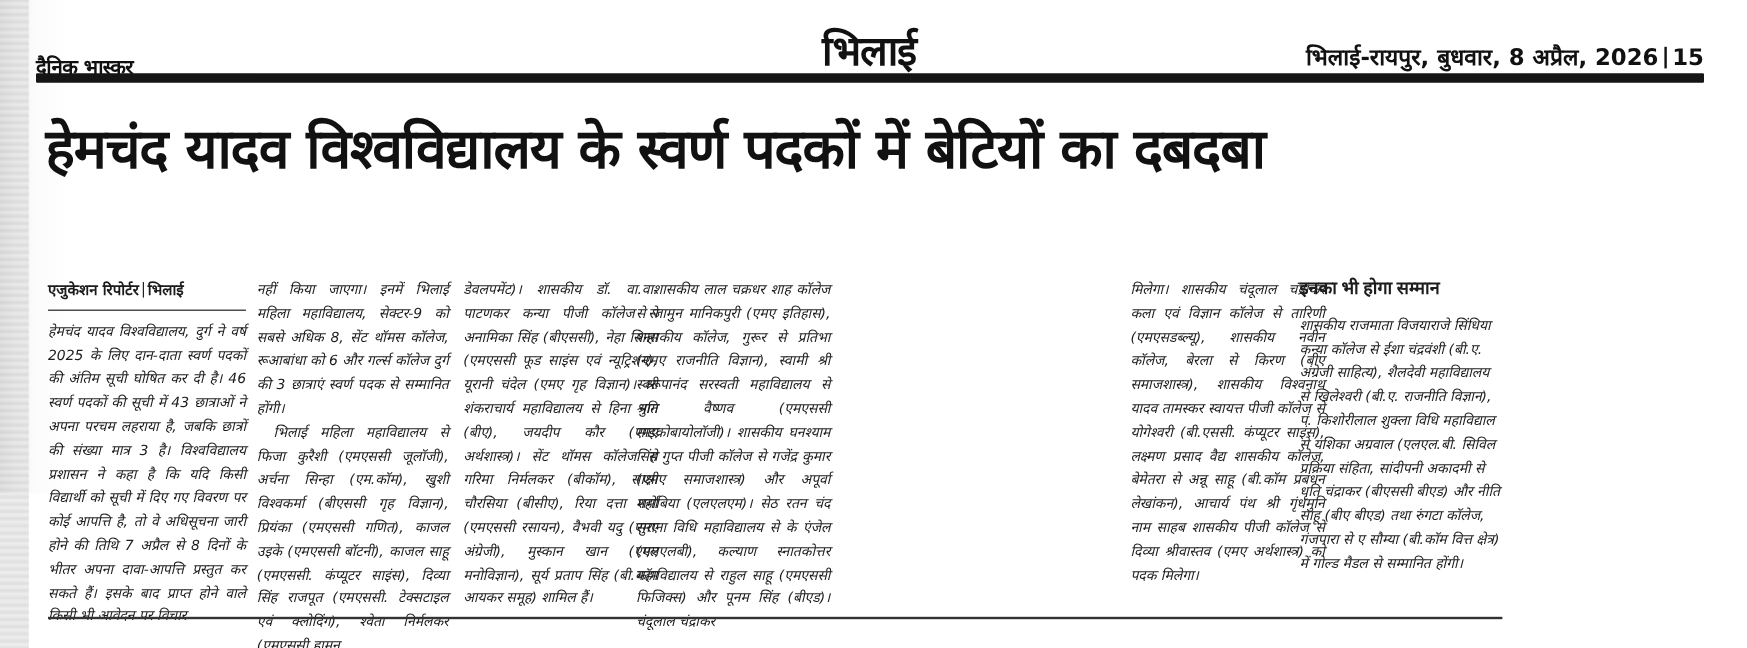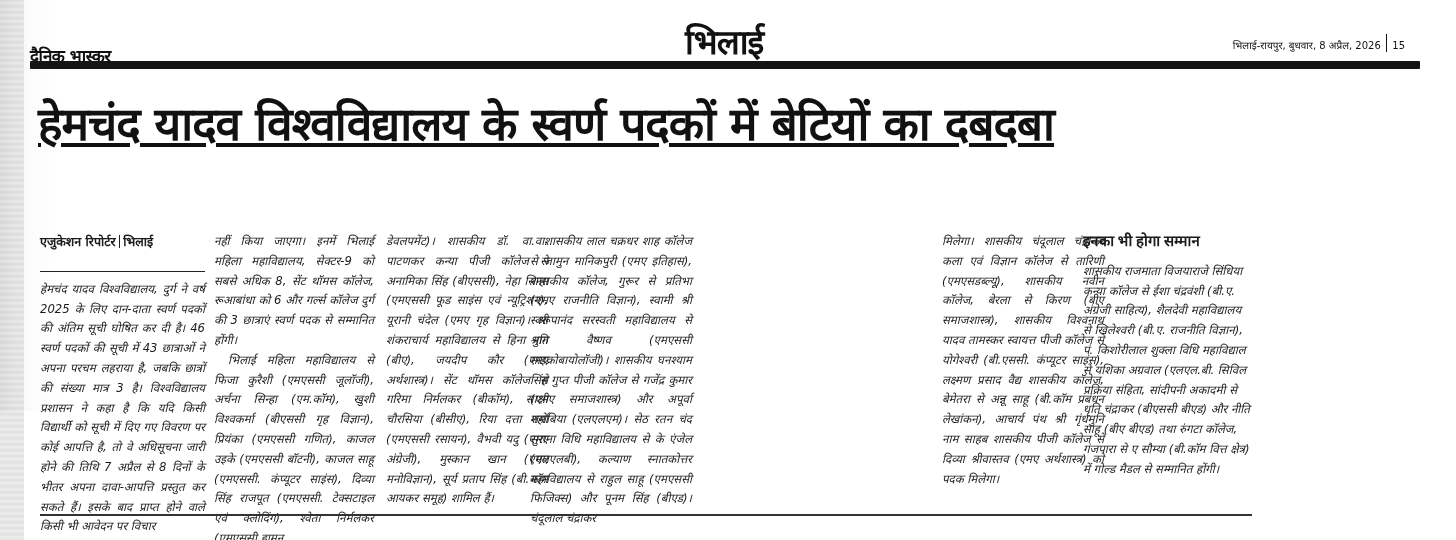--- a/index.html
+++ b/index.html
@@ -23,46 +23,46 @@
     .masthead { position: absolute; left: 30px; top: 0; width: 1390px; height: 70px; }
     .brand {
       position: absolute; left: 0; top: 44px;
       font-weight: bold; font-size: 17px; letter-spacing: -0.5px; color: #111;
     }
     .city {
       position: absolute; left: 655px; top: 18px;
       font-weight: bold; font-size: 34px; color: #111; letter-spacing: -1px;
     }
     .dateline {
-      position: absolute; right: 15px; top: 34px;
-      font-size: 10px; color: #111; white-space: nowrap; font-weight: normal;
+      position: absolute; right: 0; top: 34px;
+      font-size: 19px; color: #111; white-space: nowrap; font-weight: bold;
     }
     .dateline .sep { display: inline-block; width: 1.5px; height: 18px; background: #111; margin: 0 5px -3px 5px; }
     .rule-thick {
       position: absolute; left: 30px; top: 61px; width: 1390px; height: 8px;
       background: #151515; border-radius: 1px;
     }
     
     .headline {
       position: absolute; left: 38px; top: 92px; width: 1240px;
       font-weight: bold; font-size: 46px; line-height: 64px;
-      color: #111; letter-spacing: -1px; text-decoration: underline;
+      color: #111; letter-spacing: -1px;
     }
     .headline div { white-space: nowrap; }
     
     .col {
       position: absolute; top: 232px;
       font-size: 11.6px; line-height: 19.8px; color: #1c1c1c;
       text-align: justify;
     }
     .col p { margin: 0; font-style: italic; }
     .col .indent { text-indent: 14px; }
     .byline {
       font-weight: bold; font-size: 12.5px; text-align: left;
-      padding-bottom: 19px; border-bottom: 1.5px solid #222; margin-bottom: 8px;
+      padding-bottom: 6px; border-bottom: 1.5px solid #222; margin-bottom: 8px;
       white-space: nowrap;
     }
     .byline .bar { display:inline-block; width:1.5px; height:13px; background:#222; margin:0 3px -2px 3px; }
     .subhead {
       font-weight: bold; font-size: 15px; text-align: left;
       margin-bottom: 10px; white-space: nowrap; font-family: Liberation Serif, serif;
     }
     .bottom-rule {
       position: absolute; top: 514px; height: 1.5px; background: #333;
     }

